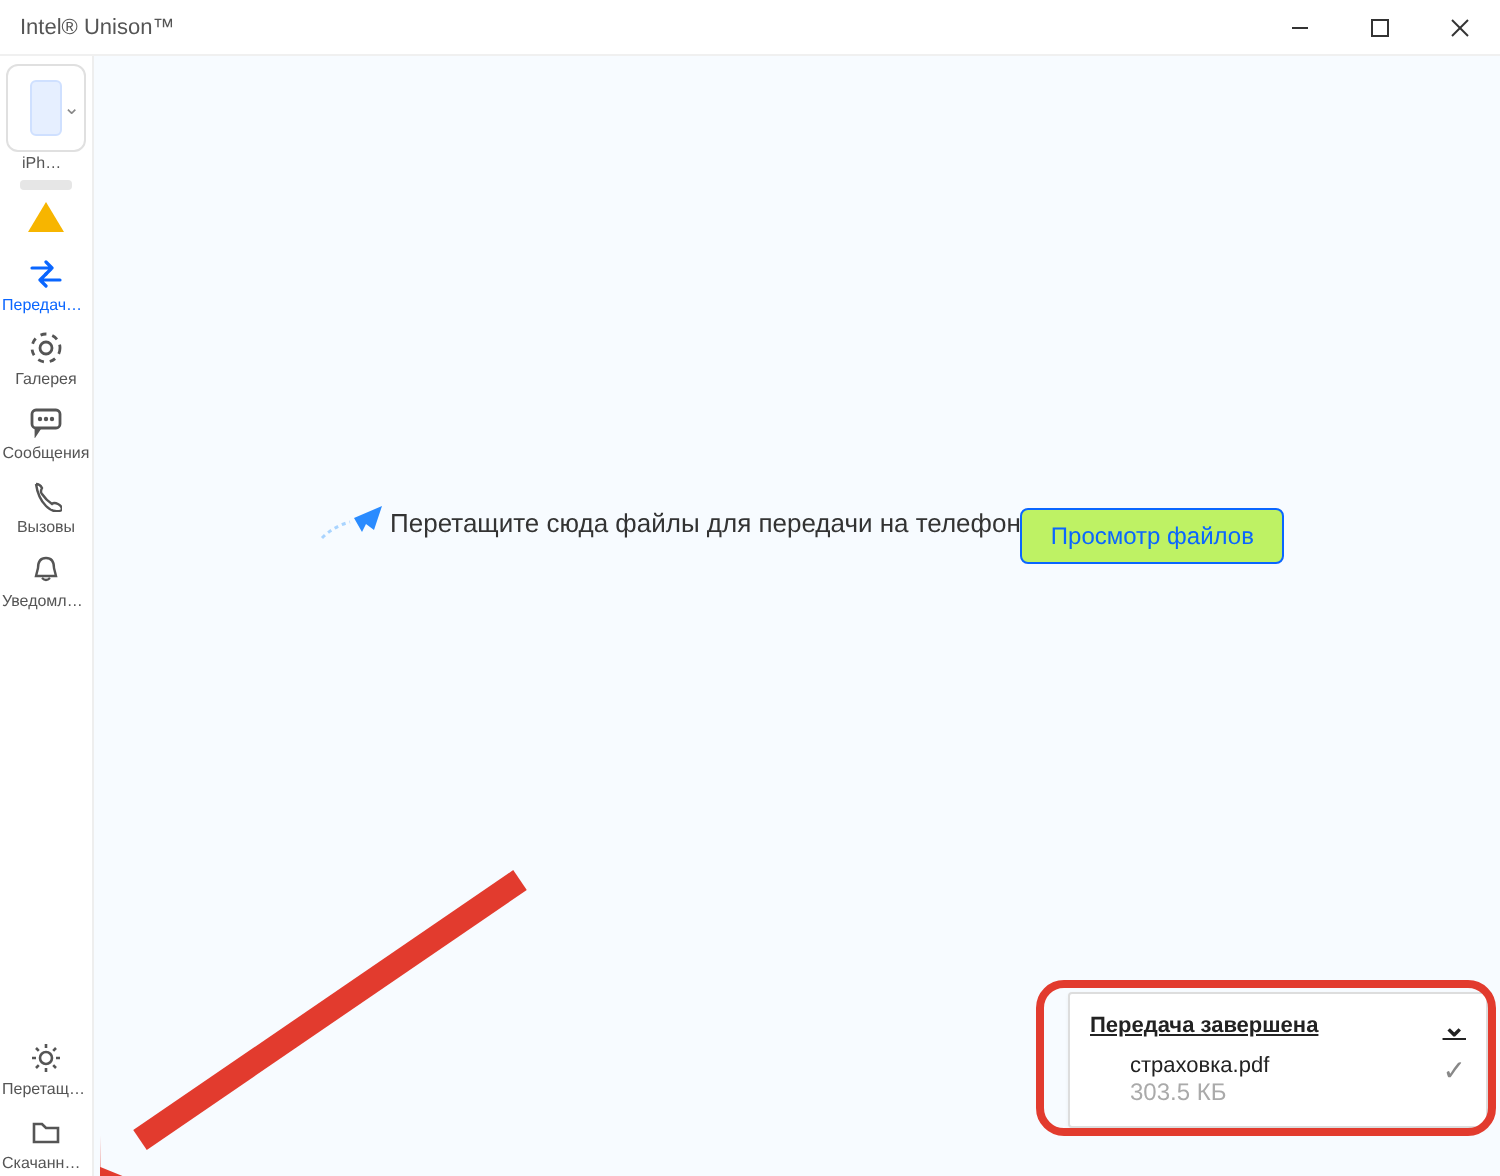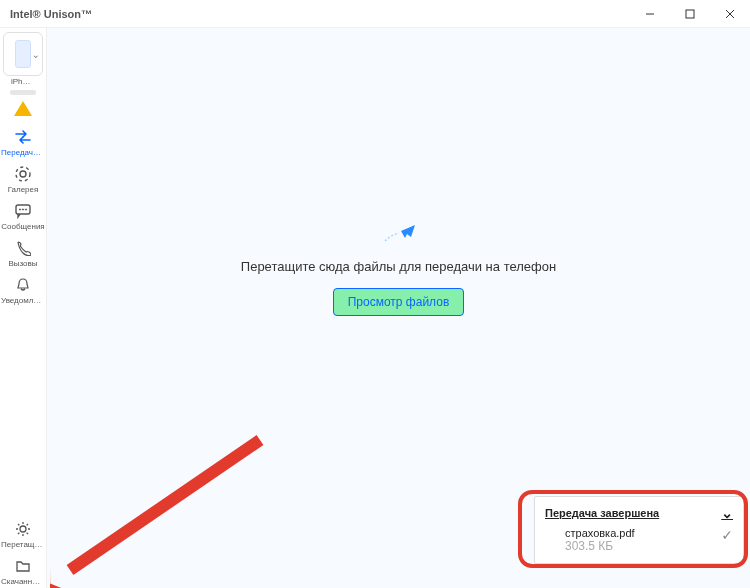--- a/index.html
+++ b/index.html
@@ -1,40 +1,40 @@
 <!DOCTYPE html>
 <html><head>
 <meta charset="utf-8">
 <style>
   * { box-sizing: border-box; margin: 0; padding: 0; }
   body { font-family: "Segoe UI", Arial, sans-serif; font-size: 12px; color: #333; width: 750px; height: 588px; overflow: hidden; background: #fff; position: relative; }
-  .titlebar { height: 28px; display: flex; align-items: center; justify-content: space-between; padding: 0 0 0 10px; border-bottom: 1px solid #f0f0f0; font-size: 11px; color: #555; font-weight: bold; }
+  .titlebar { height: 28px; display: flex; align-items: center; justify-content: space-between; padding: 0 0 0 10px; border-bottom: 1px solid #f0f0f0; font-size: 11px; color: #555; }
   .win-controls { display: flex; }
   .win-btn { width: 40px; height: 28px; display: flex; align-items: center; justify-content: center; color: #333; }
   .app-body { display: flex; height: calc(100% - 28px); }
   .sidebar { width: 47px; background: #fff; border-right: 1px solid #eee; display: flex; flex-direction: column; align-items: center; padding-top: 4px; font-size: 8px; color: #555; }
   .device-select { width: 40px; height: 44px; display: flex; align-items: center; justify-content: center; border: 1px solid #e0e0e0; border-radius: 6px; position: relative; margin-bottom: 1px; }
   .device-phone-glyph { width: 16px; height: 28px; border-radius: 3px; background: #e6efff; border: 1px solid #cfe0ff; position: relative; }
   .device-select .chev { position: absolute; right: 2px; top: 50%; transform: translateY(-50%); color: #888; font-size: 10px; }
   .sidebar-label { font-size: 8px; color: #555; text-align: center; width: 24px; overflow: hidden; white-space: nowrap; text-overflow: ellipsis; margin-bottom: 4px; }
   .battery-bar { width: 26px; height: 5px; background: #e6e6e6; border-radius: 2px; margin-bottom: 6px; }
   .warn-triangle { width: 0; height: 0; border-left: 9px solid transparent; border-right: 9px solid transparent; border-bottom: 15px solid #f7b500; margin-bottom: 6px; }
   .nav-item { width: 44px; display: flex; flex-direction: column; align-items: center; padding: 6px 0 2px 0; cursor: pointer; }
   .nav-item.active { color: #0a66ff; }
   .nav-item.active .nav-icon svg { stroke: #0a66ff; }
   .nav-icon { width: 20px; height: 18px; display: flex; align-items: center; justify-content: center; }
   .nav-icon svg { stroke: #555; fill: none; }
   .nav-item.active .label { color: #0a66ff; }
   .label { font-size: 8px; margin-top: 2px; width: 44px; text-align: center; overflow: hidden; white-space: nowrap; text-overflow: ellipsis; }
   .sidebar-spacer { flex: 1; }
   .content { flex: 1; background: #f7fbff; position: relative; display: flex; flex-direction: column; }
-  .main-area { flex: 1; display: flex; flex-direction: column; align-items: center; justify-content: center; padding-bottom: 80px; }
+  .main-area { flex: 1; display: flex; flex-direction: row; align-items: center; justify-content: center; padding-bottom: 80px; }
   .send-illustration { width: 40px; height: 24px; position: relative; margin-bottom: 14px; }
   .dropzone-text { font-size: 13px; color: #333; margin-bottom: 14px; }
-  .browse-btn { border: 1px solid #0a66ff; color: #0a66ff; background: #86efac; padding: 6px 14px; border-radius: 4px; font-size: 12px; cursor: pointer; }
+  .browse-btn { border: 1px solid #0a66ff; color: #0a66ff; background: #bef264; padding: 6px 14px; border-radius: 4px; font-size: 12px; cursor: pointer; }
   .status-bar { position: absolute; left: 5px; right: 5px; bottom: 2px; height: 18px; display: flex; align-items: center; font-size: 10px; color: #444; }
   .progress-line { position: absolute; left: 0; right: 0; bottom: 0; height: 3px; background: #0a66ff; }
   .status-bar .collapse { margin-left: auto; color: #0a66ff; font-size: 12px; }
   .transfer-panel { position: absolute; right: 6px; bottom: 24px; width: 210px; background: #fff; border: 1px solid #ddd; border-radius: 2px; padding: 8px 10px 10px 10px; font-size: 11px; box-shadow: 0 1px 2px rgba(0,0,0,0.05); }
   .transfer-panel .thead { display: flex; justify-content: space-between; align-items: center; font-weight: 600; color: #222; margin-bottom: 6px; text-decoration: underline; }
   .transfer-panel .file-row { display: flex; justify-content: space-between; align-items: flex-start; padding-left: 20px; gap: 34px; }
   .transfer-panel .file-info .fname { color: #222; }
   .transfer-panel .file-info .fsize { color: #aaa; font-size: 12px; }
   .transfer-panel .check { color: #888; font-size: 14px;}
   .annotation-box { position: absolute; right: 2px; bottom: 20px; width: 230px; height: 78px; border: 4px solid #e23b2e; border-radius: 14px; pointer-events: none; }

